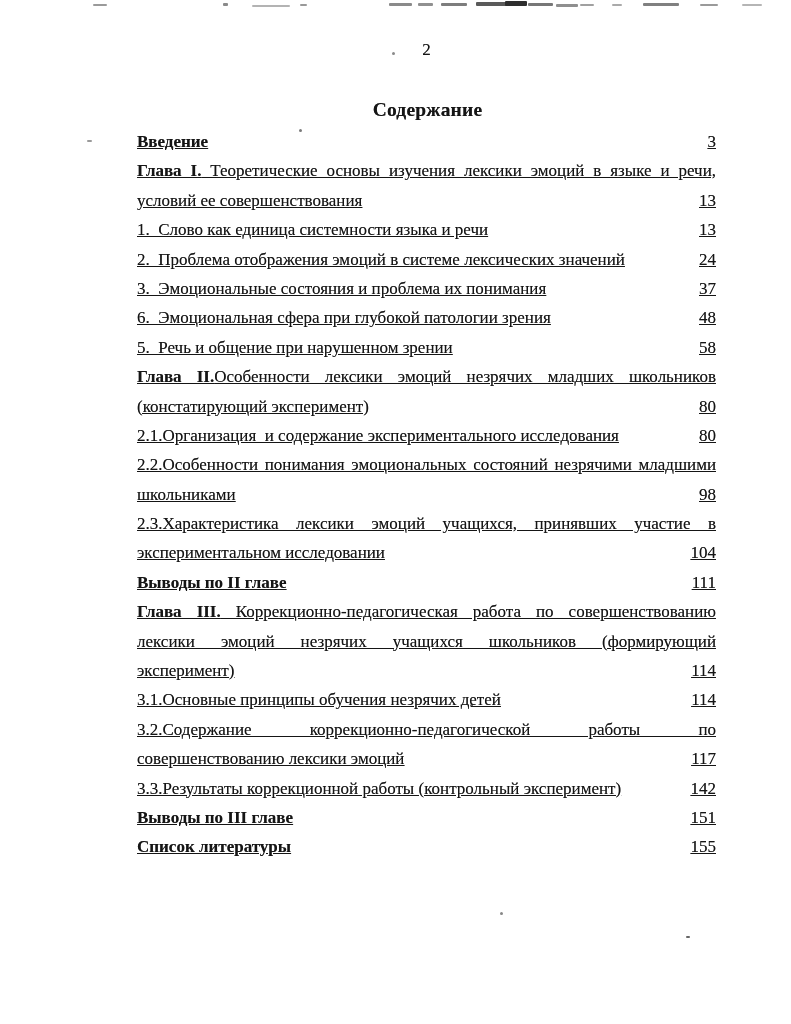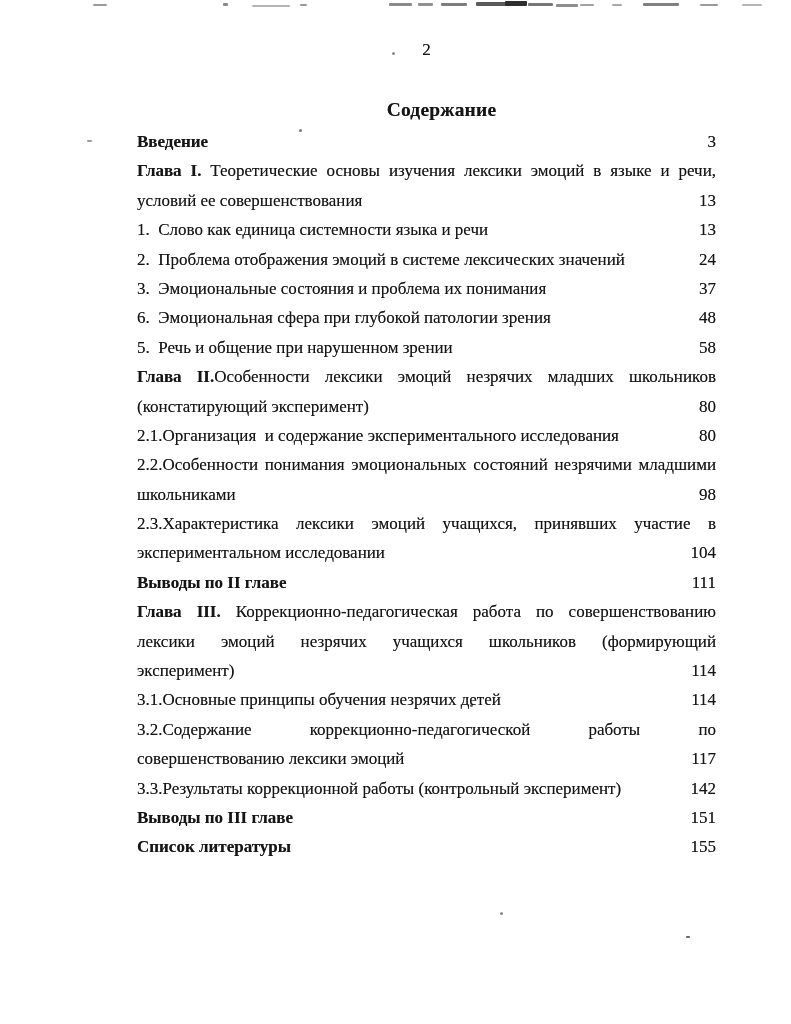--- a/index.html
+++ b/index.html
@@ -15,36 +15,37 @@
 
   
   .af { position: absolute; display: block; border-radius: 1px; }
 
   .pagenum {
     position: absolute; top: 40px; left: 137px; width: 579px;
     text-align: center; font-size: 17px;
     text-shadow: 0 0 0.4px rgba(0,0,0,.5);
   }
   .title {
-    position: absolute; top: 99px; left: 152px; width: 579px;
+    position: absolute; top: 99px; left: 138px; width: 579px;
     margin: 0; text-align: center;
     font-size: 19.5px; font-weight: bold;
     letter-spacing: 0.2px;
     text-shadow: 0 0 0.5px rgba(0,0,0,.55);
   }
   #toc {
     position: absolute; top: 127px; left: 137px; width: 579px;
     font-size: 17px;
     text-shadow: 0 0 0.4px rgba(0,0,0,.5);
   }
   .row {
     display: flex;
     height: 29.4px;
     line-height: 29.4px;
     align-items: flex-end;
+    text-decoration: underline;
   }
   .row .txt { flex: 1 1 auto; white-space: pre-wrap; }
   .row.justify .txt { white-space: normal; text-align: justify; text-align-last: justify; }
   .row .pg { padding-left: 10px; flex: 0 0 auto; }
   .bp { font-weight: bold; }
 </style>
 </head>
 <body>
 
 <div class="sheet">

